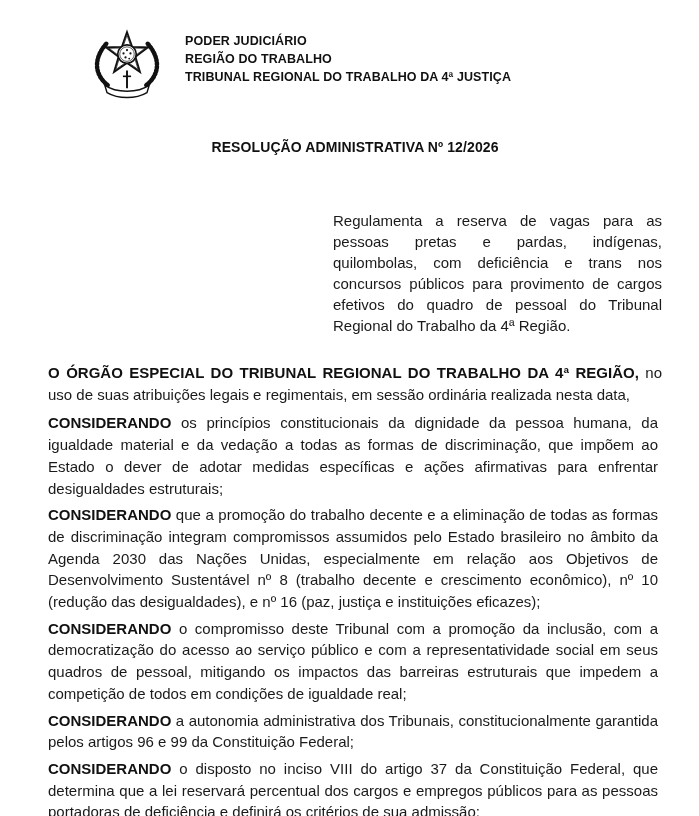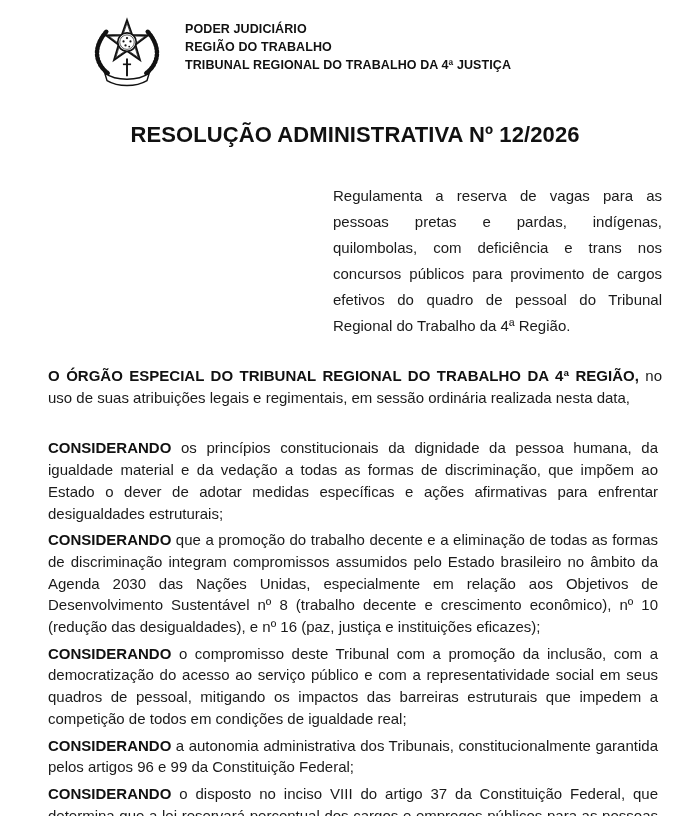--- a/index.html
+++ b/index.html
@@ -1,56 +1,56 @@
 <!DOCTYPE html>
 <html lang="pt-BR"><head>
 <meta charset="utf-8">
 <style>
   html, body { margin: 0; padding: 0; background: #ffffff; }
   .page {
     width: 699px;
     height: 816px;
     box-sizing: border-box;
     background: #ffffff;
-    padding: 12px 37px 0 48px;
+    padding: 24px 37px 0 48px;
     font-family: "Liberation Sans", sans-serif;
     color: #1a1a1a;
     overflow: hidden;
   }
   .doc-header { display: flex; align-items: flex-start; margin-left: 42px; }
   .emblem { flex: 0 0 auto; width: 74px; height: 78px; }
   .org {
     margin: 9px 0 0 21px;
     font-weight: bold;
     font-size: 12.5px;
     line-height: 17.8px;
     white-space: nowrap;
     letter-spacing: 0.1px;
   }
   .title {
-    font-size: 22px;
+    font-size: 14px;
     font-weight: bold;
     text-align: center;
     line-height: 20px;
     margin: 35px 0 0 0;
     letter-spacing: 0.1px;
   }
   .ementa {
-    margin: 38px 0 0 285px;
+    margin: 53px 0 0 285px;
     font-size: 15px;
-    line-height: 26px;
+    line-height: 21px;
     text-align: justify;
   }
   .body-p {
     font-size: 15px;
     line-height: 21.7px;
     text-align: justify;
     margin: 0 4px 5px 0;
   }
-  .preamble { margin: 26px 0 29px 0; }
+  .preamble { margin: 26px 0 7px 0; }
   .body-p b, .org div, .title { color: #111111; }
 </style>
 </head>
 <body>
 
 <div class="page">
 
   <header class="doc-header">
     <div class="emblem">
       <svg viewBox="0 0 100 104" width="74" height="78" xmlns="http://www.w3.org/2000/svg">

